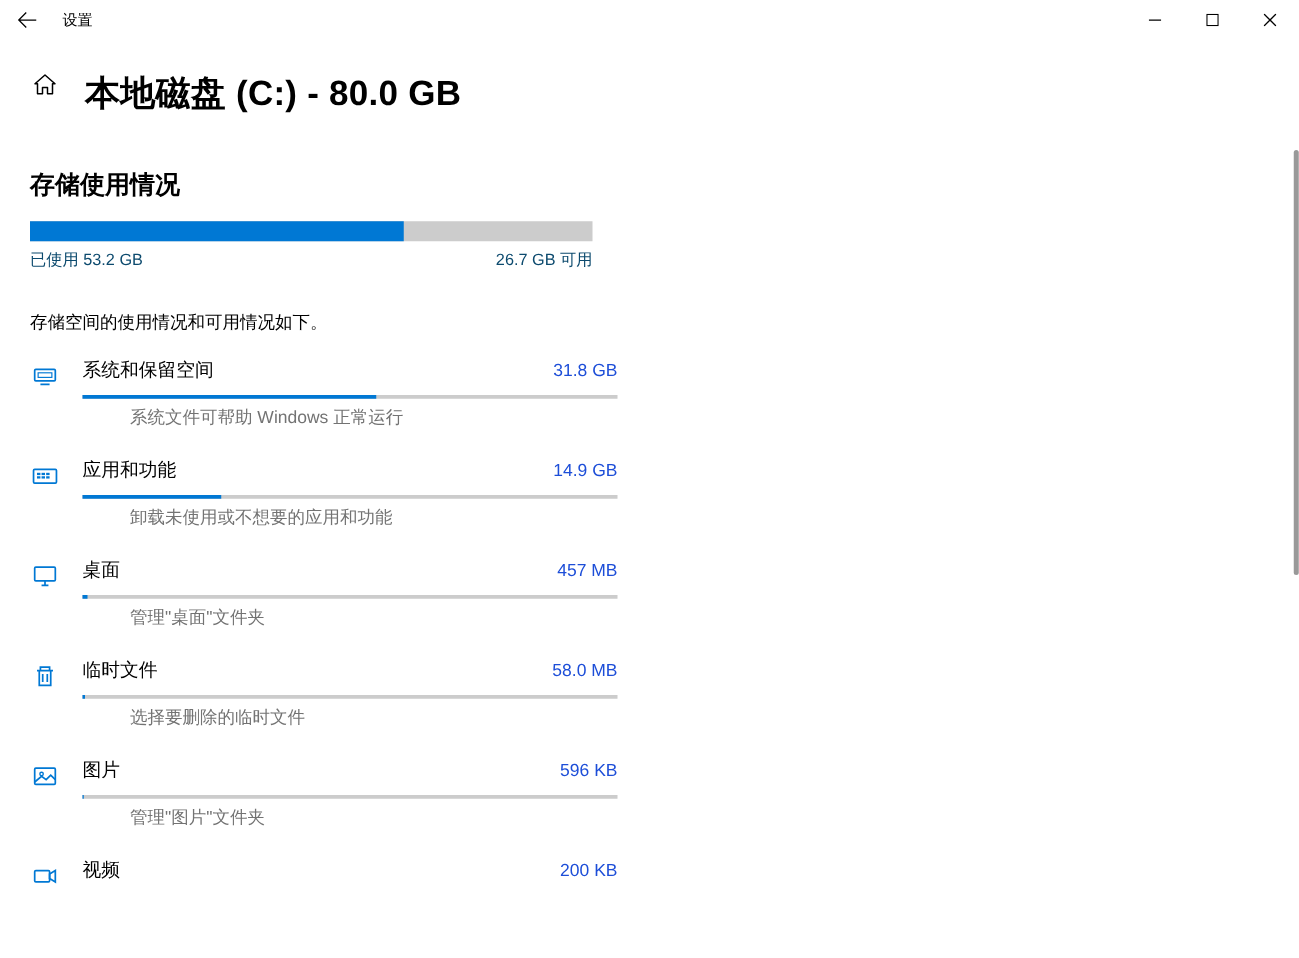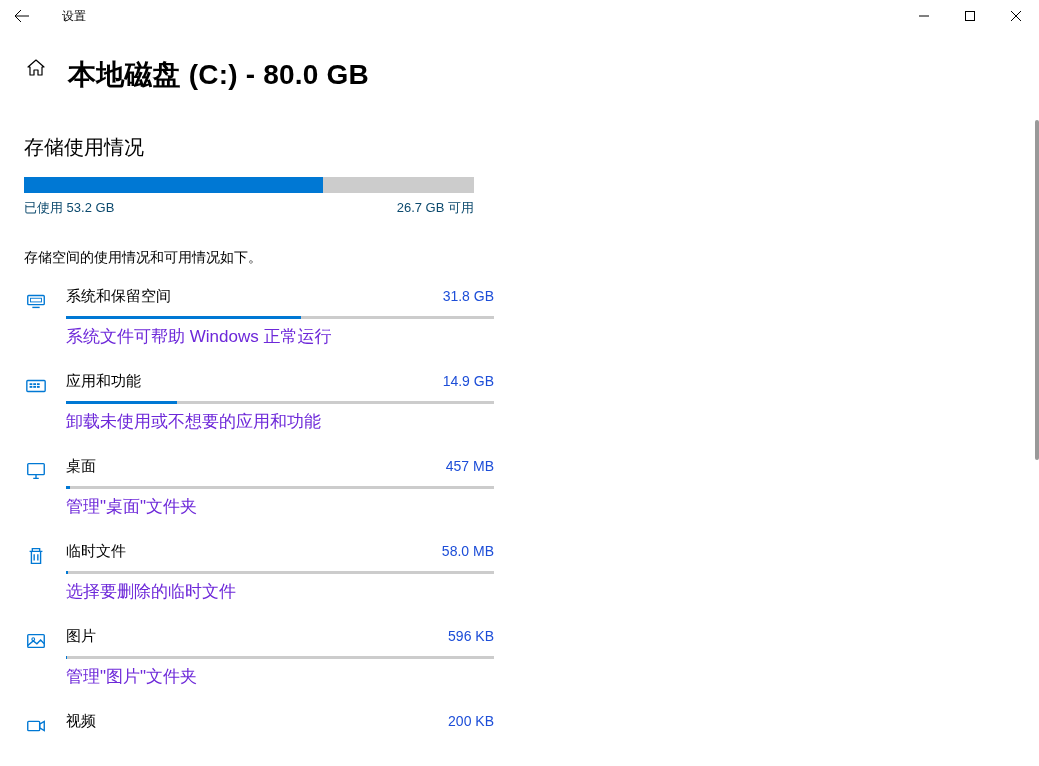--- a/index.html
+++ b/index.html
@@ -15,21 +15,21 @@
     .titlebar {
       height: 32px;
       display: flex;
       align-items: center;
       justify-content: space-between;
       padding: 0;
     }
     .titlebar-left {
       display: flex;
       align-items: center;
-      gap: 28px;
+      gap: 16px;
       padding-left: 10px;
     }
     .back-btn {
       width: 24px;
       height: 24px;
       display: flex;
       align-items: center;
       justify-content: center;
       cursor: pointer;
     }
@@ -78,21 +78,21 @@
       cursor: pointer;
     }
     .page-title {
       font-size: 28px;
       font-weight: 600;
       color: #000;
       letter-spacing: 0.2px;
     }
     .section-title {
       font-size: 20px;
-      font-weight: 400;
+      font-weight: 700;
       margin-top: 40px;
       color: #000;
     }
     .main-bar {
       width: 450px;
       height: 16px;
       background: #cccccc;
       margin-top: 16px;
       position: relative;
     }
@@ -156,23 +156,24 @@
       height: 3px;
       background: #cccccc;
       margin-top: 10px;
       position: relative;
     }
     .cat-fill {
       height: 100%;
       background: #0078d4;
     }
     .cat-hint {
-      font-size: 17px;
-      color: #6d28d9;
+      font-size: 14px;
+      color: #737373;
       margin-top: 6px;
+      margin-left: 38px;
     }
   </style>
 </head>
 <body>
 
 <div class="titlebar">
   <div class="titlebar-left">
     <div class="back-btn">
       <svg width="16" height="16" viewBox="0 0 16 16">
           <path d="M7 2 L1 8 L7 14 M1 8 L15 8" stroke="#000" stroke-width="1" fill="none"></path>

